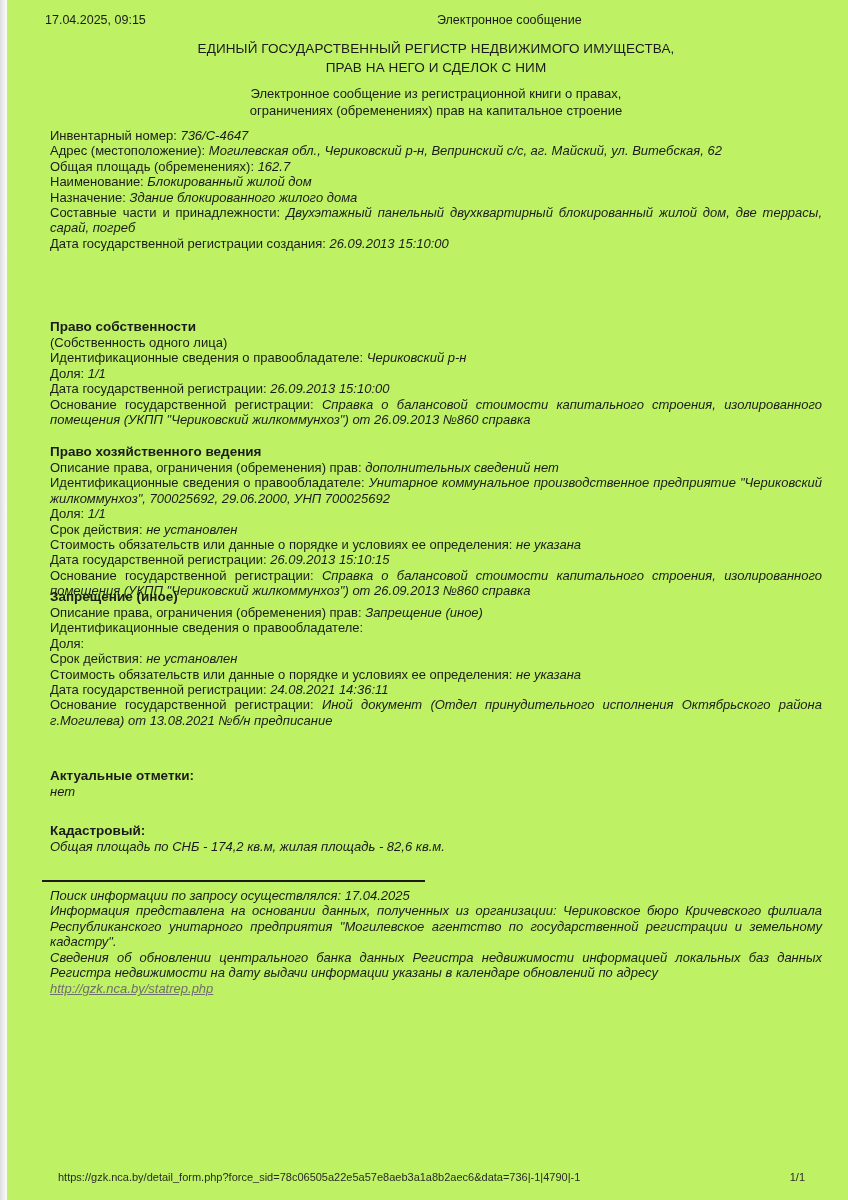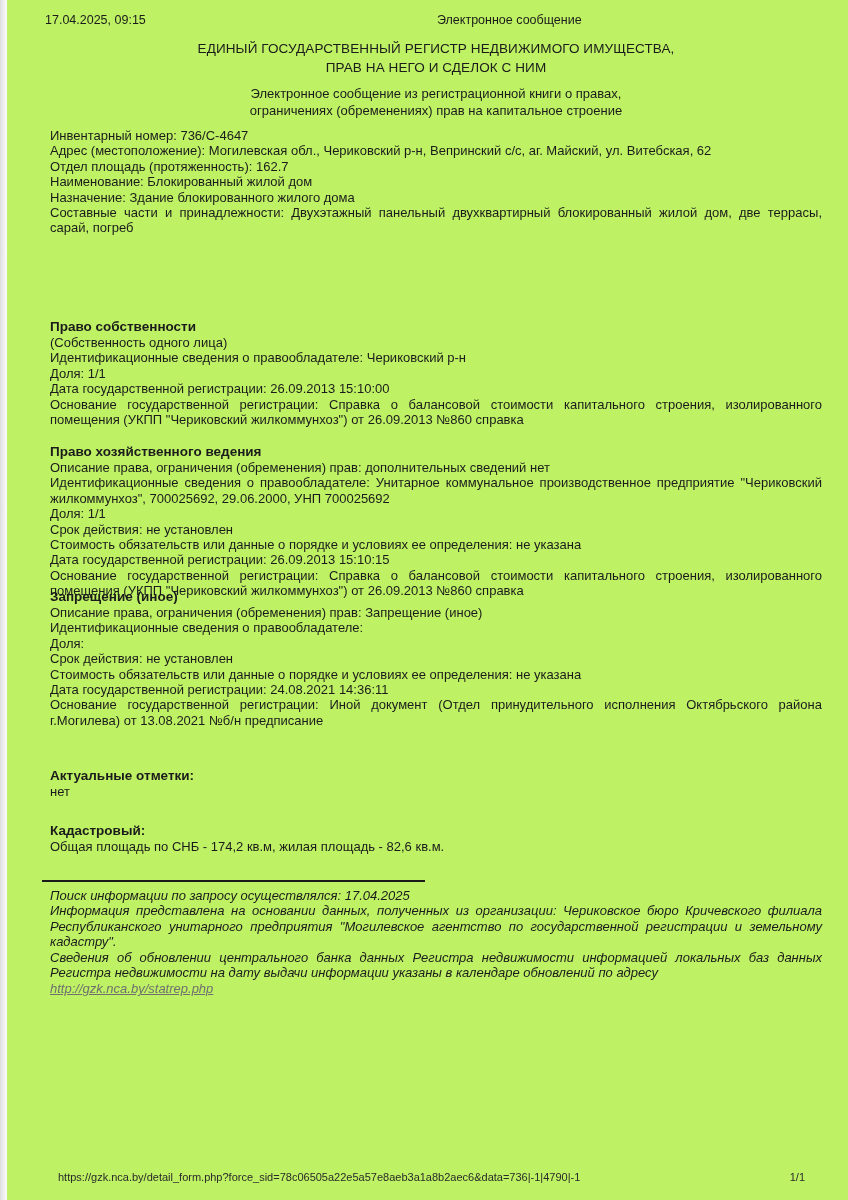--- a/index.html
+++ b/index.html
@@ -27,21 +27,21 @@
     text-align: center; font-size: 13px; line-height: 17px;
   }
   .block {
     position: absolute; left: 50px; width: 772px;
     font-size: 13px; line-height: 15.4px;
   }
   .block h3 { margin: 0; font-size: 13.5px; line-height: 17px; font-weight: bold; }
   .block h3.u { text-decoration: underline; }
   .row { text-align: left; }
   .row.j { text-align: justify; }
-  .val { }
+  .val { font-style: italic; }
   #b1 { top: 128px; } #b2 { top: 318px; } #b3 { top: 443px; }
   #b4 { top: 588px; } #b5 { top: 767px; } #b6 { top: 822px; } #b7 { top: 880px; }
   .divider { border-top: 2px solid #1b1b1b; width: 383px; margin: 0 0 6px -8px; }
   .footer-note p { margin: 0; font-style: italic; }
   .footer-note p.j { text-align: justify; }
   .link { color: #6f6f6f; text-decoration: underline; font-style: italic; display: inline-block; margin-top: 1px; }
   .page-url { position: absolute; left: 58px; top: 1171px; font-size: 11px; color: #2a2a2a; }
   .page-num { position: absolute; right: 43px; top: 1171px; font-size: 11px; color: #2a2a2a; }
 </style>
 </head>
@@ -59,24 +59,25 @@
   </div>
 
   <div class="subtitle">
     <div>Электронное сообщение из регистрационной книги о правах,</div>
     <div>ограничениях (обременениях) прав на капитальное строение</div>
   </div>
 
   <div class="block" id="b1">
     <div class="row"><span class="lbl">Инвентарный номер:</span> <span class="val">736/С-4647</span></div>
     <div class="row"><span class="lbl">Адрес (местоположение):</span> <span class="val">Могилевская обл., Чериковский р-н, Вепринский с/с, аг. Майский, ул. Витебская, 62</span></div>
-    <div class="row"><span class="lbl">Отдел площадь (протяженность):</span> <span class="val">162.7</span></div>
+    <div class="row"><span class="lbl">Общая площадь (обременениях):</span> <span class="val">162.7</span></div>
     <div class="row"><span class="lbl">Наименование:</span> <span class="val">Блокированный жилой дом</span></div>
     <div class="row"><span class="lbl">Назначение:</span> <span class="val">Здание блокированного жилого дома</span></div>
     <div class="row j"><span class="lbl">Составные части и принадлежности:</span> <span class="val">Двухэтажный панельный двухквартирный блокированный жилой дом, две террасы, сарай, погреб</span></div>
+    <div class="row"><span class="lbl">Дата государственной регистрации создания:</span> <span class="val">26.09.2013 15:10:00</span></div>
   </div>
 
   <div class="block" id="b2">
     <h3>Право собственности</h3>
     <div class="row">(Собственность одного лица)</div>
     <div class="row"><span class="lbl">Идентификационные сведения о правообладателе:</span> <span class="val">Чериковский р-н</span></div>
     <div class="row"><span class="lbl">Доля:</span> <span class="val">1/1</span></div>
     <div class="row"><span class="lbl">Дата государственной регистрации:</span> <span class="val">26.09.2013 15:10:00</span></div>
     <div class="row j"><span class="lbl">Основание государственной регистрации:</span> <span class="val">Справка о балансовой стоимости капитального строения, изолированного помещения (УКПП "Чериковский жилкоммунхоз") от 26.09.2013 №860 справка</span></div>
   </div>

